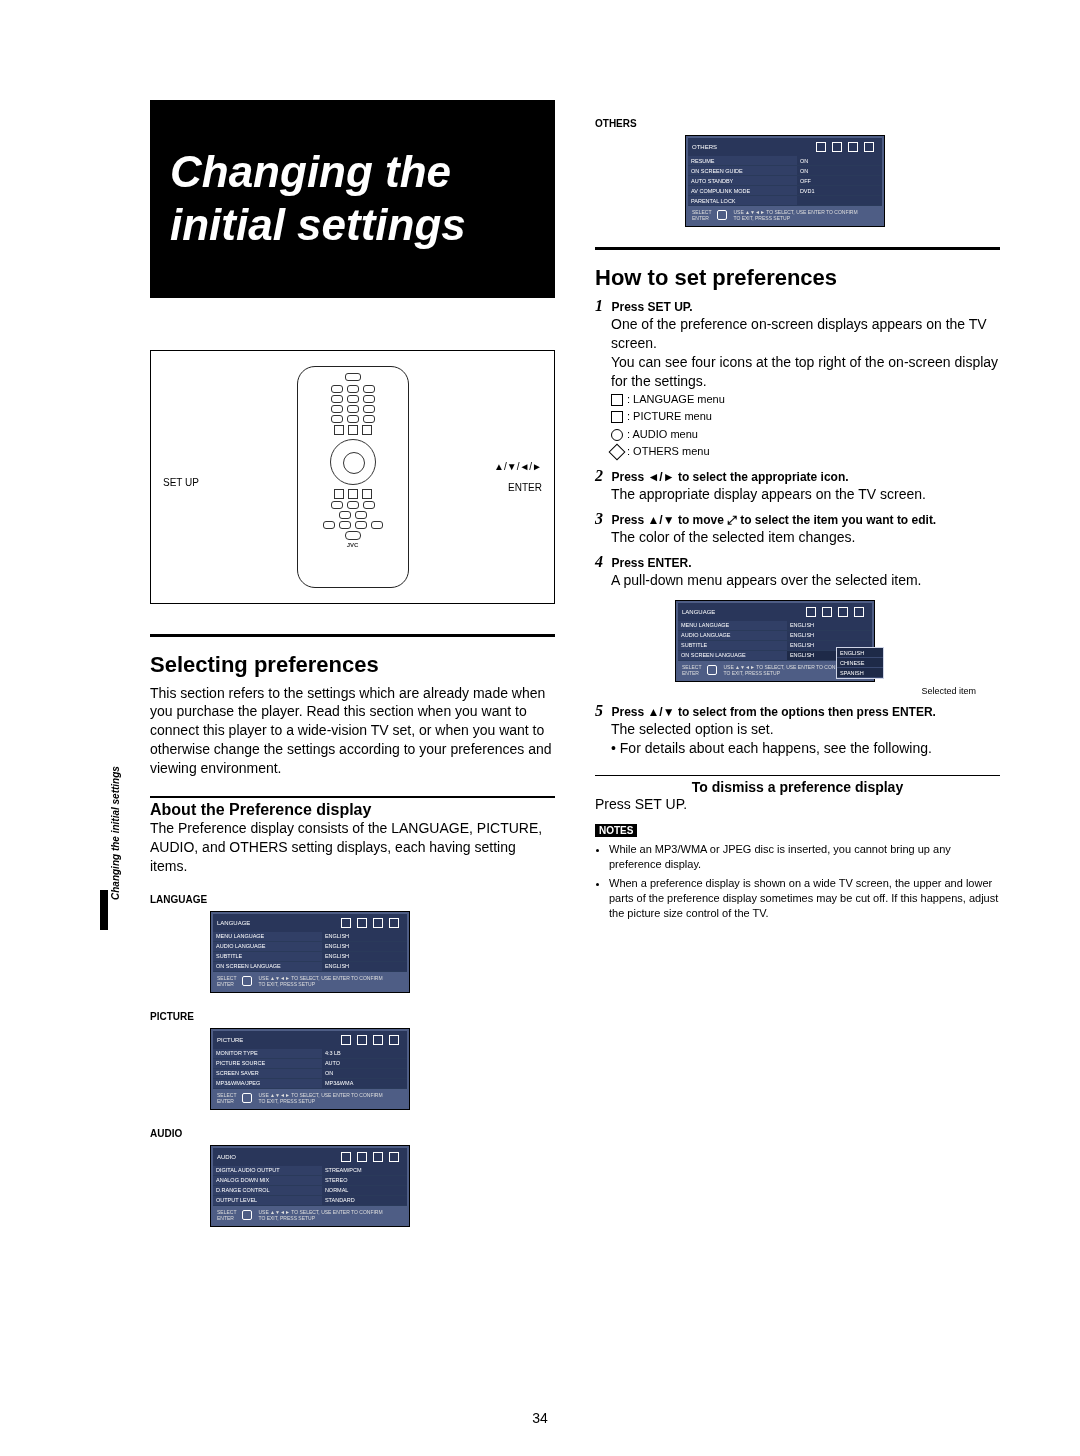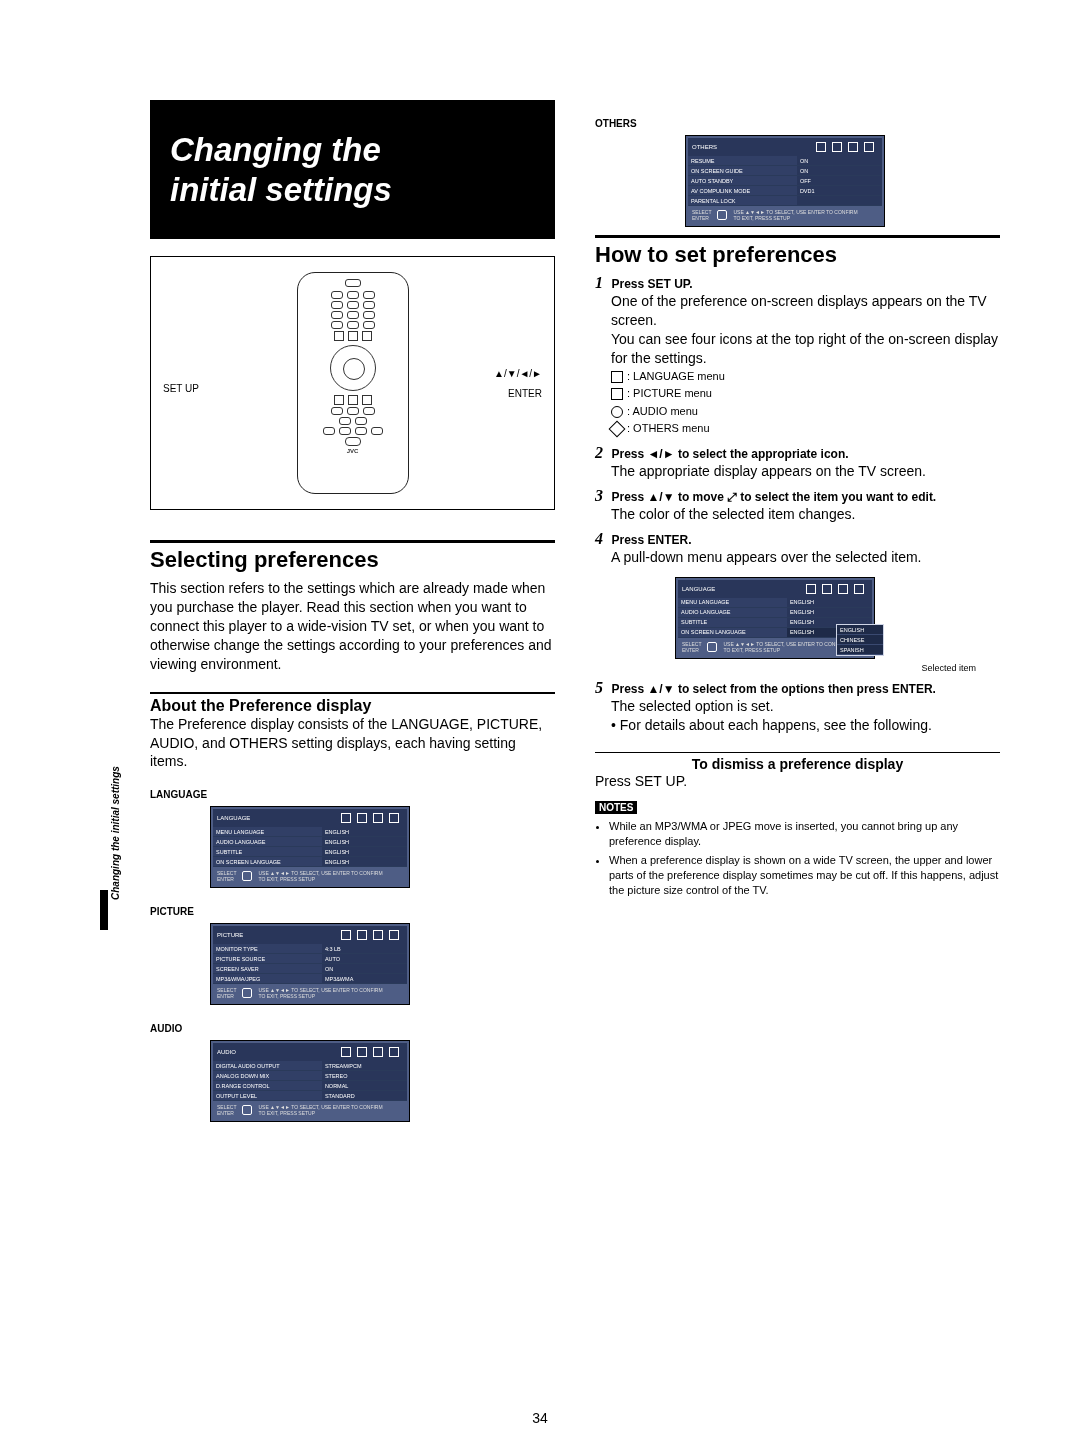--- a/index.html
+++ b/index.html
@@ -18,24 +18,24 @@
       gap: 40px;
     }
     .left-col, .right-col {
       flex: 1;
     }
     .title-block {
       background: #000;
       color: #fff;
       font-style: italic;
       font-weight: bold;
-      font-size: 33px;
-      padding: 30px 20px;
+      font-size: 44px;
+      padding: 46px 20px;
       line-height: 1.2;
-      margin-bottom: 17px;
+      margin-bottom: 52px;
     }
     .remote-box {
       border: 1px solid #000;
       padding: 15px;
       display: flex;
       justify-content: center;
       position: relative;
       margin-bottom: 30px;
     }
     .remote {
@@ -54,22 +54,22 @@
     .remote .brand { font-size:6px; text-align:center; color:#333; font-weight:bold; }
     .remote-label { position:absolute; font-size:10px; }
     .lbl-setup { left:12px; top:50%; }
     .lbl-enter { right:12px; top:52%; }
     .lbl-arrows { right:12px; top:44%; }
     .section-title {
       border-top: 3px solid #000;
       font-family: Arial, Helvetica, sans-serif;
       font-weight: bold;
       font-size: 22px;
-      padding-top: 4px;
-      margin-top: 8px;
+      padding-top: 15px;
+      margin-top: 20px;
       margin-bottom: 6px;
     }
     .body-text { font-size: 14px; line-height: 1.35; }
     .subsection {
       border-top: 2px solid #000;
       font-weight: bold;
       font-size: 16px;
       padding-top: 3px;
       margin-top: 18px;
     }
@@ -420,19 +420,19 @@
       <span class="step-title">Press ▲/▼ to select from the options then press ENTER.</span>
       <div class="step-desc">The selected option is set.</div>
       <div class="step-desc">• For details about each happens, see the following.</div>
     </div>
 
     <div class="subsection" style="border-top:1px solid #000; font-size:14px;text-align:center;">To dismiss a preference display</div>
     <div class="body-text">Press SET UP.</div>
 
     <div class="notes-tag">NOTES</div>
     <ul class="notes-list">
-      <li>While an MP3/WMA or JPEG move is inserted, you cannot bring up any preference display.</li>
+      <li>While an MP3/WMA or JPEG disc is inserted, you cannot bring up any preference display.</li>
       <li>When a preference display is shown on a wide TV screen, the upper and lower parts of the preference display sometimes may be cut off. If this happens, adjust the picture size control of the TV.</li>
     </ul>
   </div>
 </div>
 
 <div class="page-num">34</div>
 
 </body></html>

